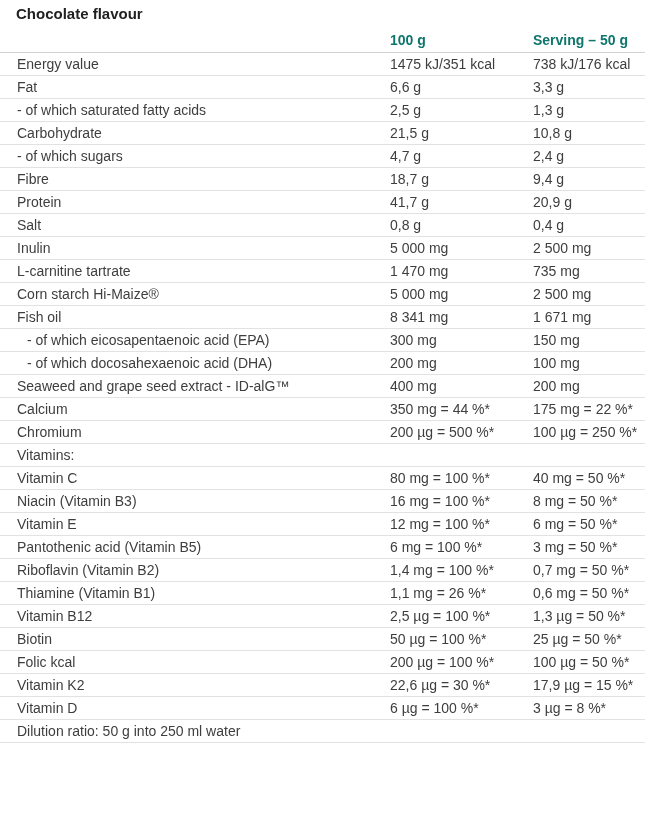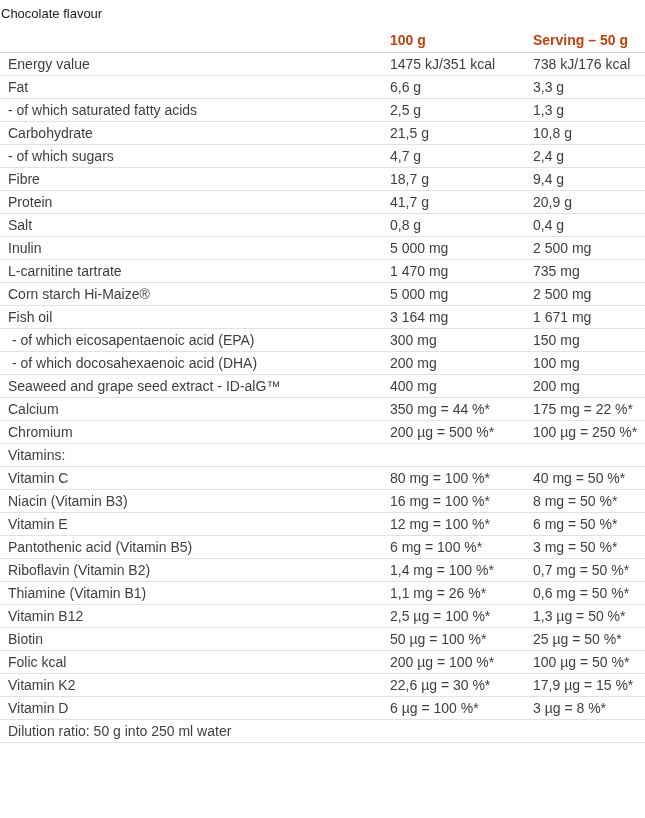--- a/index.html
+++ b/index.html
@@ -11,24 +11,24 @@
   }
   body {
     font-family: "Liberation Sans", "DejaVu Sans", sans-serif;
     color: #3e3e3e;
   }
   .wrap {
     width: 645px;
     padding-top: 5px;
   }
   .page-title {
-    font-size: 13px;
-    font-weight: 400;
+    font-size: 15px;
+    font-weight: 700;
     color: #212121;
-    margin: 0 0 0 1px;
+    margin: 0 0 0 16px;
     line-height: 18px;
   }
   table.nutrition {
     width: 645px;
     border-collapse: collapse;
     table-layout: fixed;
     margin-top: 6px;
   }
   col.c-label   { width: 390px; }
   col.c-val100  { width: 143px; }
@@ -40,25 +40,25 @@
     text-align: left;
     vertical-align: middle;
     height: 23px;
     padding: 0;
     border-bottom: 1px solid #e2e2e2;
     white-space: nowrap;
     overflow: hidden;
   }
   thead th {
     font-weight: 700;
-    color: #c2410c;
+    color: #0f766e;
     border-bottom: 1px solid #d2d2d2;
   }
-  .label-cell { padding-left: 8px; }
-  .label-cell.indent { padding-left: 12px; }
+  .label-cell { padding-left: 17px; }
+  .label-cell.indent { padding-left: 27px; }
   .value-cell { padding-left: 0; }
 </style>
 </head>
 <body>
 
 <div class="wrap">
   <h2 class="page-title">Chocolate flavour</h2>
 
   <table class="nutrition">
     <colgroup>
@@ -124,21 +124,21 @@
           <td class="value-cell">1 470 mg</td>
           <td class="value-cell">735 mg</td>
         </tr>
         <tr>
           <td class="label-cell">Corn starch Hi-Maize®</td>
           <td class="value-cell">5 000 mg</td>
           <td class="value-cell">2 500 mg</td>
         </tr>
         <tr>
           <td class="label-cell">Fish oil</td>
-          <td class="value-cell">3 164 mg</td>
+          <td class="value-cell">8 341 mg</td>
           <td class="value-cell">1 671 mg</td>
         </tr>
         <tr>
           <td class="label-cell indent">- of which eicosapentaenoic acid (EPA)</td>
           <td class="value-cell">300 mg</td>
           <td class="value-cell">150 mg</td>
         </tr>
         <tr>
           <td class="label-cell indent">- of which docosahexaenoic acid (DHA)</td>
           <td class="value-cell">200 mg</td>

